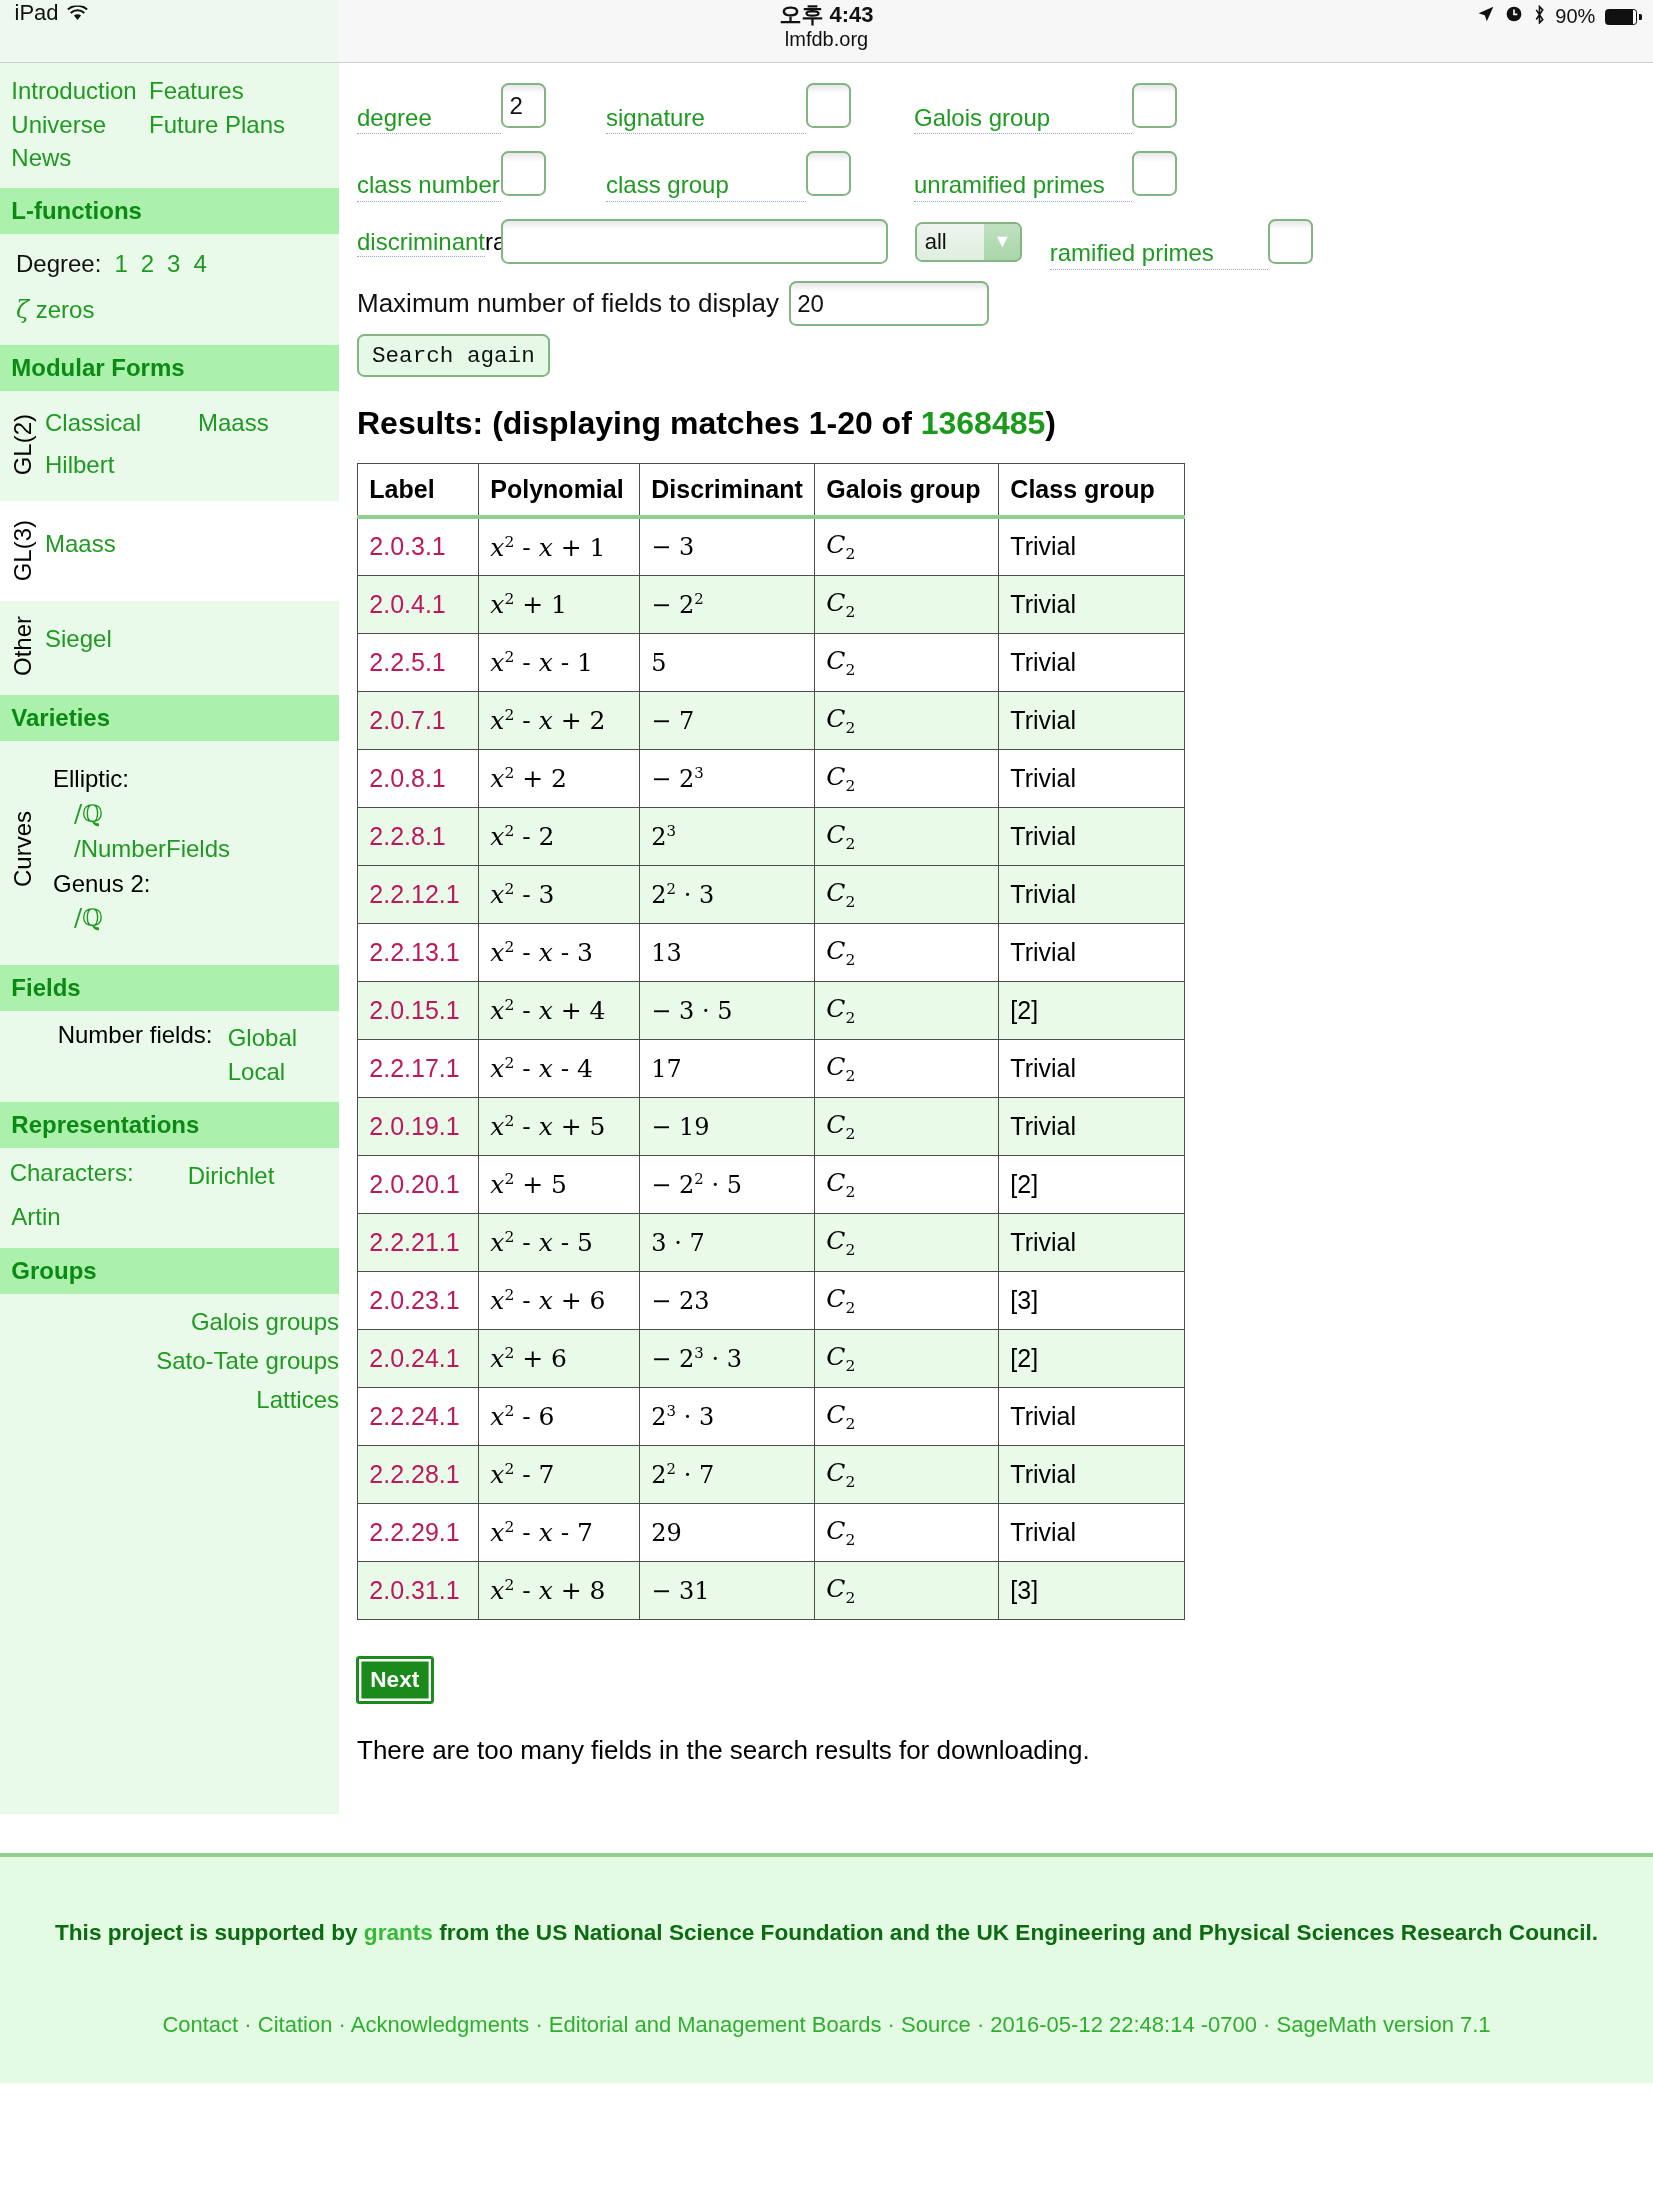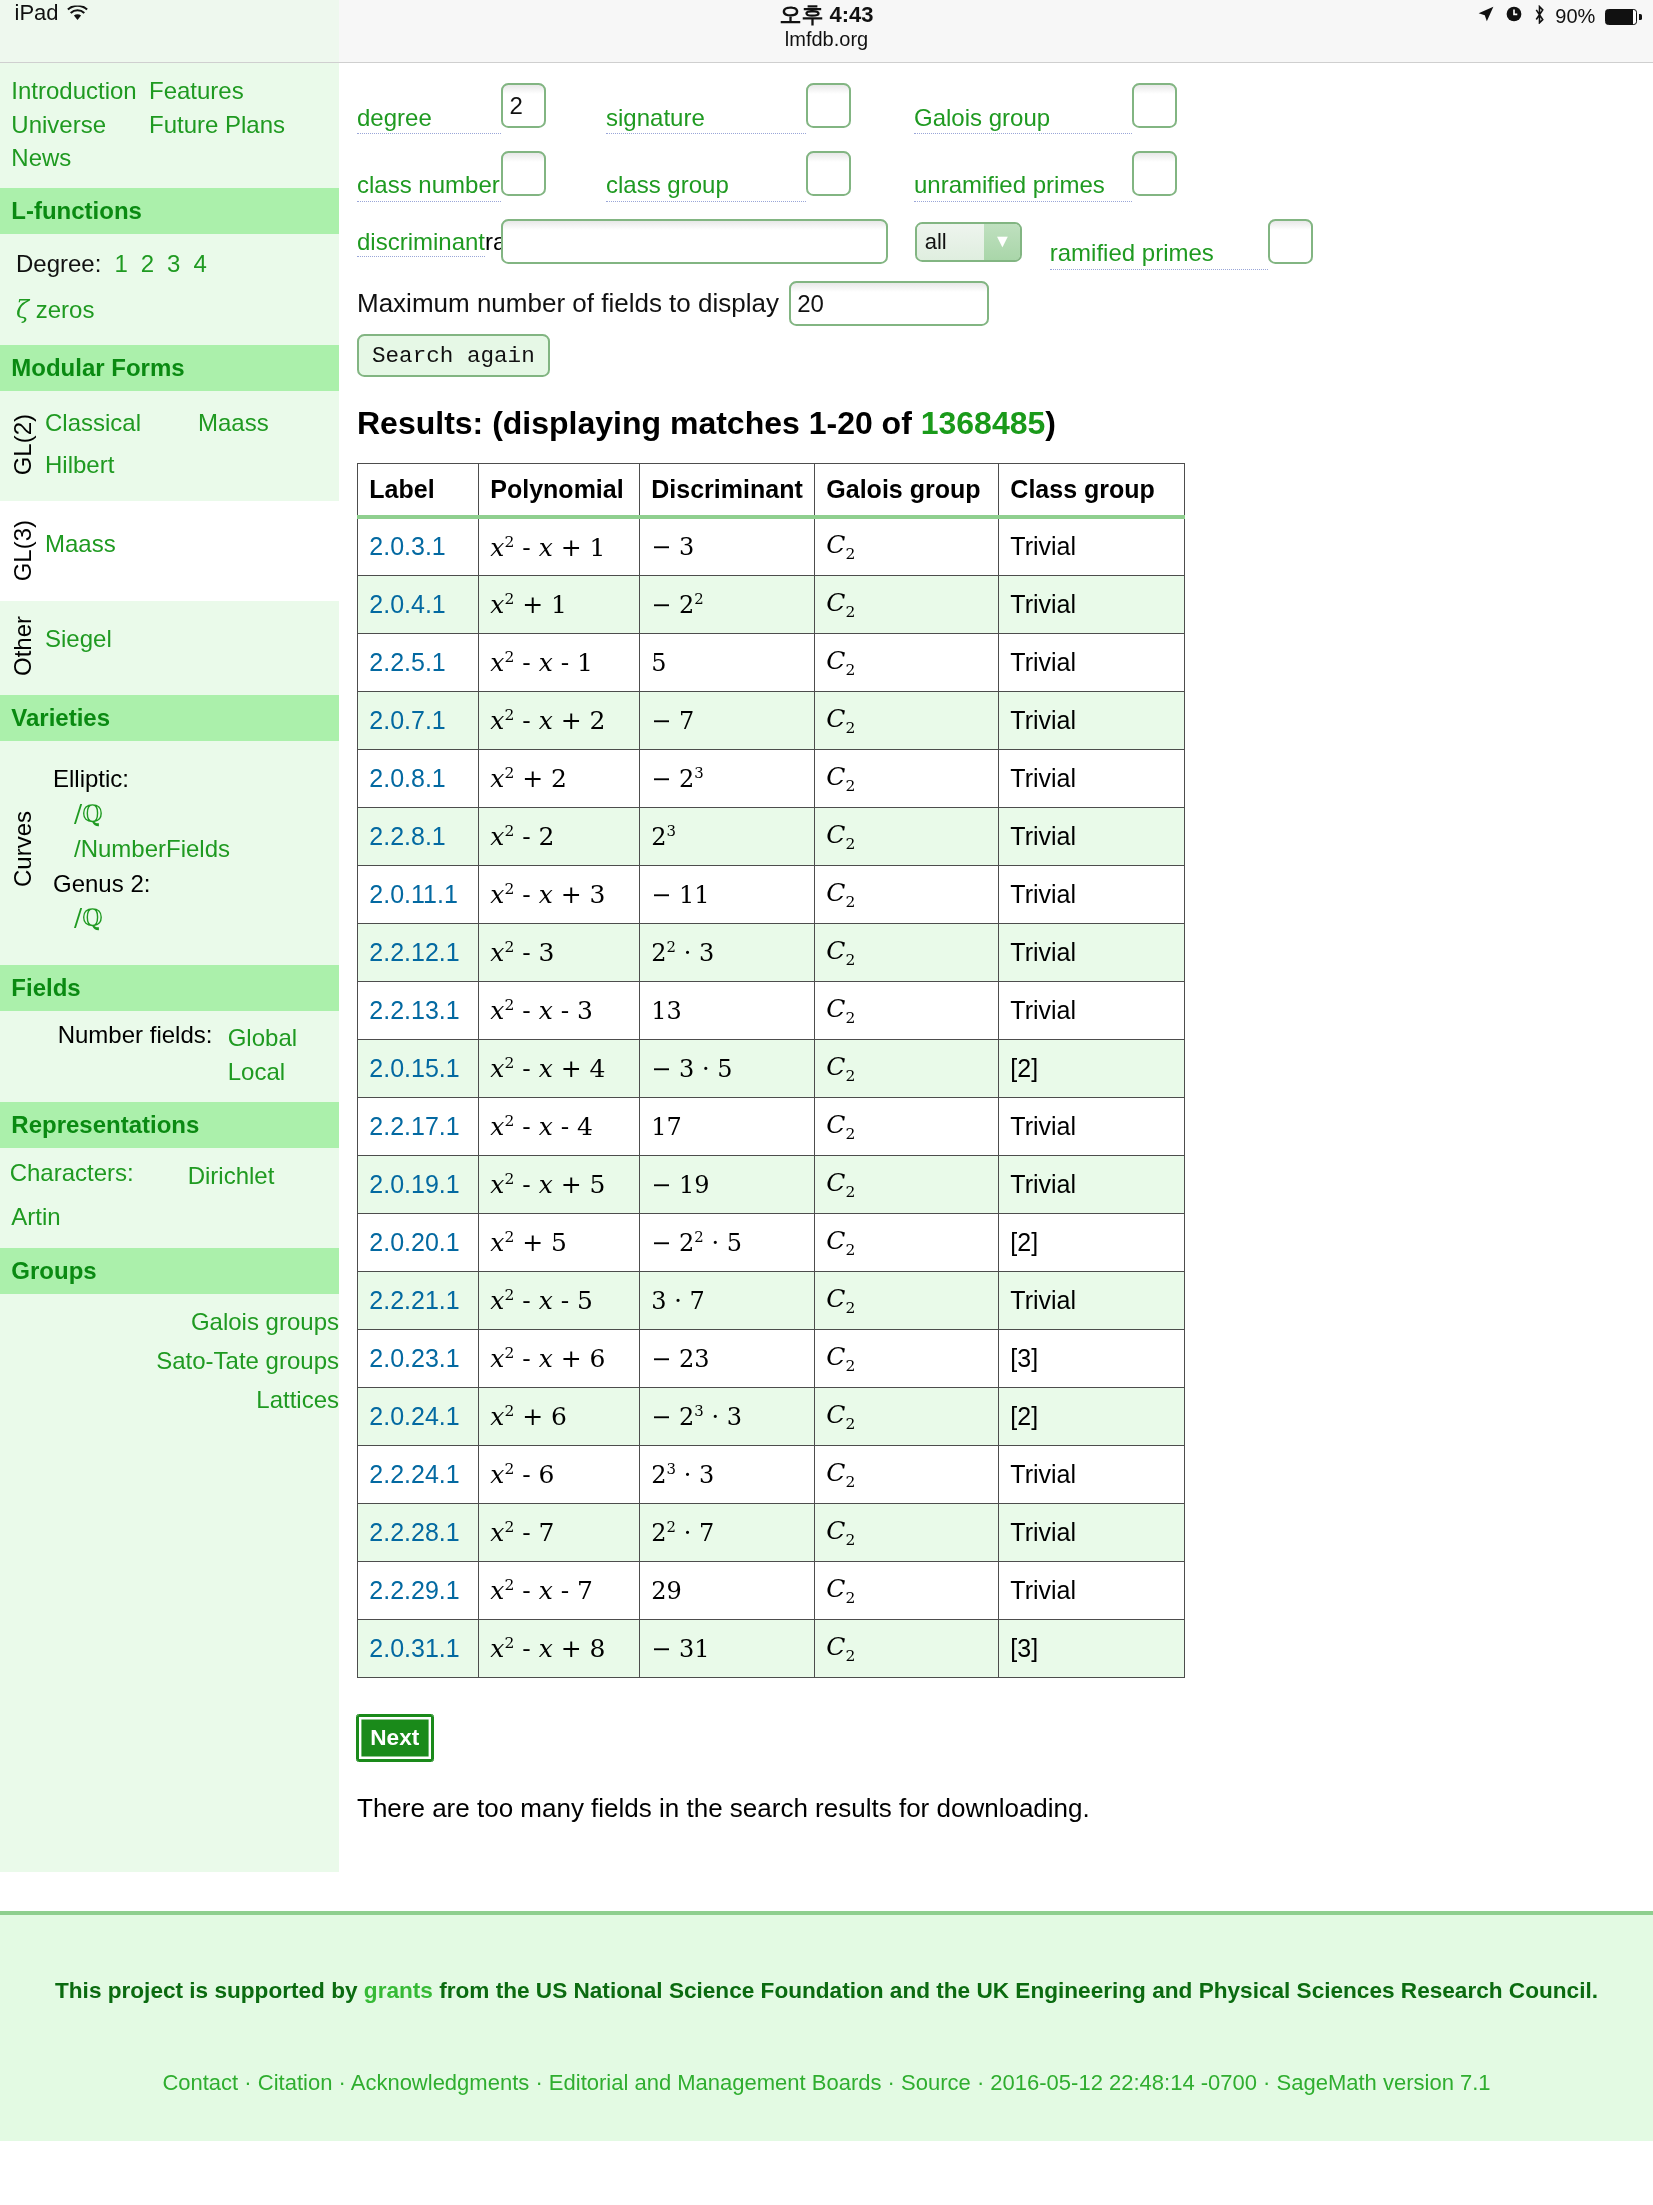--- a/index.html
+++ b/index.html
@@ -111,21 +111,21 @@
   table.res th.c-label{ width:121px;} 
   table.res th.c-poly{ width:161px;}
   table.res th.c-disc{ width:170px;}
   table.res th.c-gal{ width:184px;}
   table.res th.c-cls{ width:186px;}
   table.res td{
     border:1.6px solid #4d4d4d; padding:9.7px 11.3px; font-size:25px; color:#000;
     height:58px; vertical-align:middle; background:#fff;
   }
   table.res tr.alt td{ background:#e9fae9; }
-  td.lab a{ color:#0369a1; text-decoration:none; font-size:25px; }
+  td.lab a{ color:#be185d; text-decoration:none; font-size:25px; }
   .poly{ font-family:"DejaVu Serif", serif; font-size:25px; }
   .poly i{ font-style:italic; }
   .poly sup{ font-size:.62em; vertical-align:super; }
   .math{ font-family:"DejaVu Serif", serif; font-size:24px; }
   .math sup{ font-size:.62em; vertical-align:super; }
   .galois{ font-family:"DejaVu Serif", serif; font-style:italic; font-size:25px; }
   .galois sub{ font-size:.62em; vertical-align:sub; font-style:normal;}
 
   .next-btn{
     display:inline-block; margin:37px 0 0 18px;
@@ -390,27 +390,20 @@
             <td><span class="galois">C<sub>2</sub></span></td>
             <td>Trivial</td>
           </tr>
           <tr class="alt">
             <td class="lab"><a>2.2.8.1</a></td>
             <td><span class="poly"><i>x</i><sup>2</sup> - 2</span></td>
             <td><span class="math">2<sup>3</sup></span></td>
             <td><span class="galois">C<sub>2</sub></span></td>
             <td>Trivial</td>
           </tr>
-          <tr>
-            <td class="lab"><a>2.0.11.1</a></td>
-            <td><span class="poly"><i>x</i><sup>2</sup> - <i>x</i> + 3</span></td>
-            <td><span class="math">− 11</span></td>
-            <td><span class="galois">C<sub>2</sub></span></td>
-            <td>Trivial</td>
-          </tr>
           <tr class="alt">
             <td class="lab"><a>2.2.12.1</a></td>
             <td><span class="poly"><i>x</i><sup>2</sup> - 3</span></td>
             <td><span class="math">2<sup>2</sup> · 3</span></td>
             <td><span class="galois">C<sub>2</sub></span></td>
             <td>Trivial</td>
           </tr>
           <tr>
             <td class="lab"><a>2.2.13.1</a></td>
             <td><span class="poly"><i>x</i><sup>2</sup> - <i>x</i> - 3</span></td>

